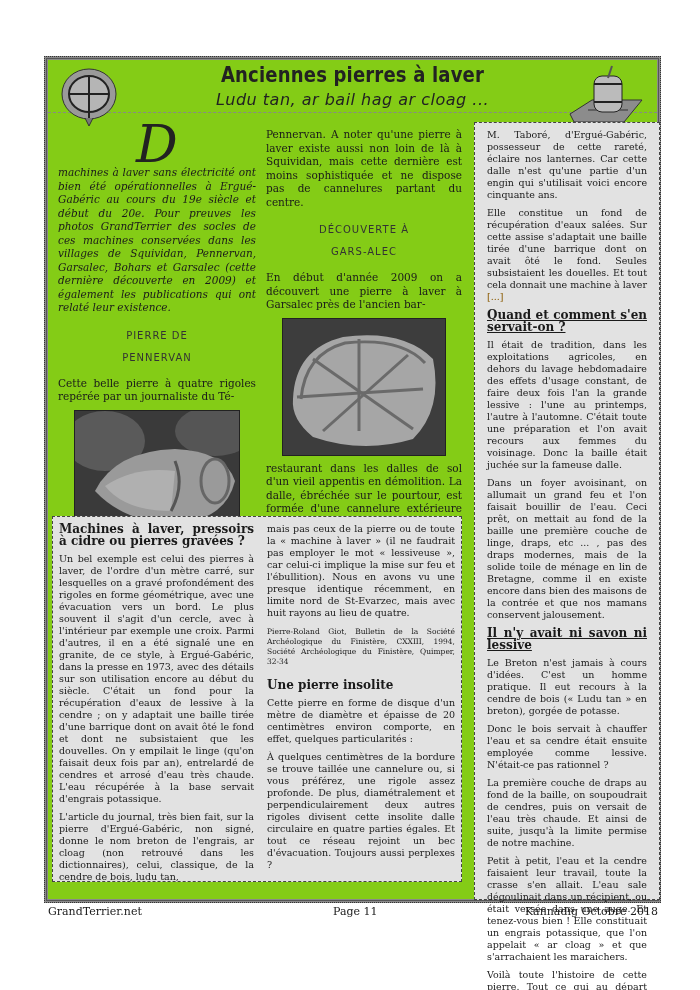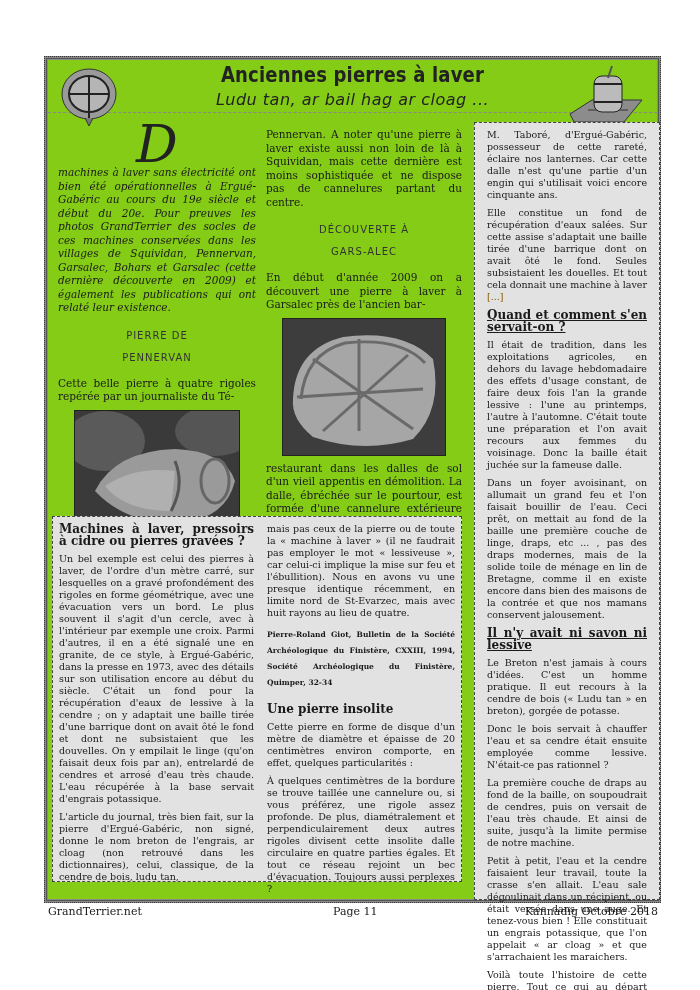--- a/index.html
+++ b/index.html
@@ -35,21 +35,21 @@
 
   .ref { text-align: right; font-size: 9.5px; line-height: 13px; margin-top: 8px; }
 
   .box { position: absolute; background: #e2e2e2; border: 1px dashed #444; box-sizing: border-box; font-size: 9.5px; line-height: 12px; padding: 6px 12px; text-align: justify; }
   .box1 { left: 4px; top: 456px; width: 410px; height: 366px; }
   .box2 { left: 426px; top: 62px; width: 186px; height: 778px; }
   .box1 .inner-left { position: absolute; left: 6px; top: 6px; width: 195px; }
   .box1 .inner-right { position: absolute; left: 214px; top: 6px; width: 188px; }
   .box h4 { margin: 0 0 6px; font-size: 12px; font-weight: bold; }
   .box h4.u { text-decoration: underline; }
-  .box .cite { font-size: 7.5px; line-height: 16px; margin-top: 8px; font-weight: bold; }
+  .box .cite { font-size: 7.5px; line-height: 10px; margin-top: 8px; }
   .box .cite-it { font-style: italic; font-size: 7.5px; line-height: 10px; margin-top: 6px; }
   .ellipsis { color: #8a5a00; }
 
   .footer { position: absolute; left: 48px; top: 905px; width: 610px; font-size: 11px; }
   .footer span { position: absolute; top: 0; }
   .f-left { left: 0; }
   .f-center { left: 285px; }
   .f-right { right: 0; }
 </style>
 </head>

